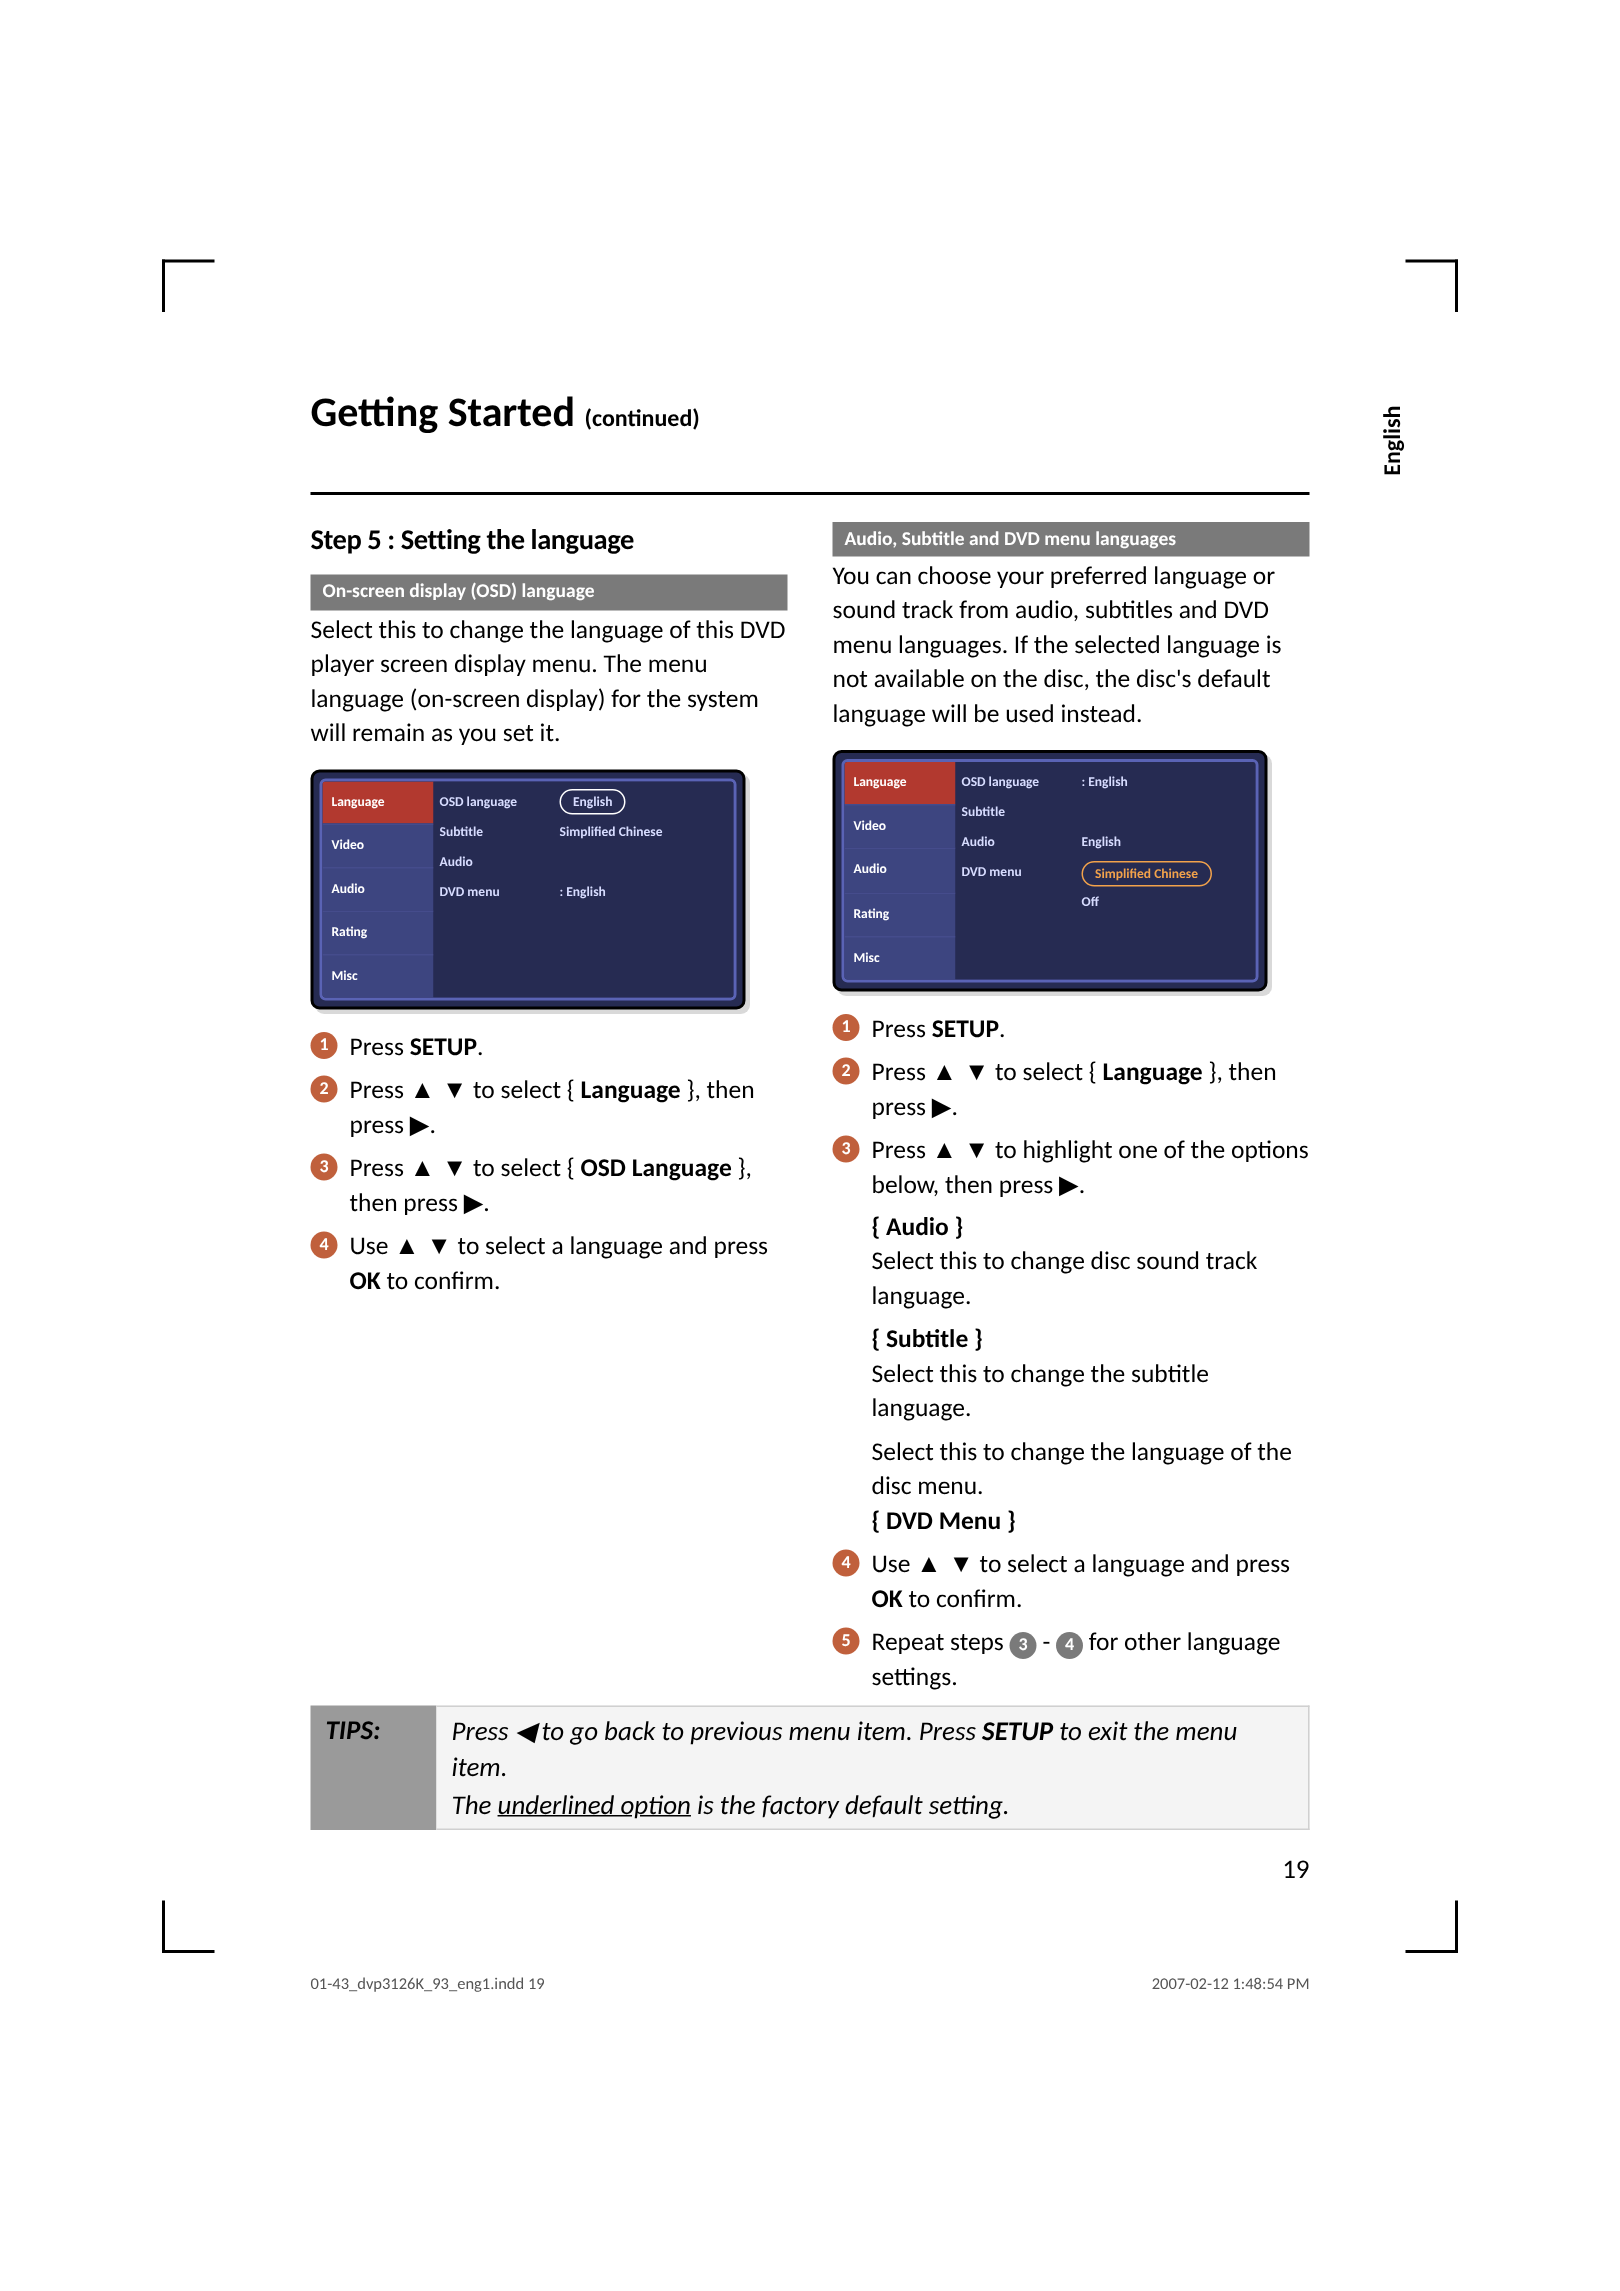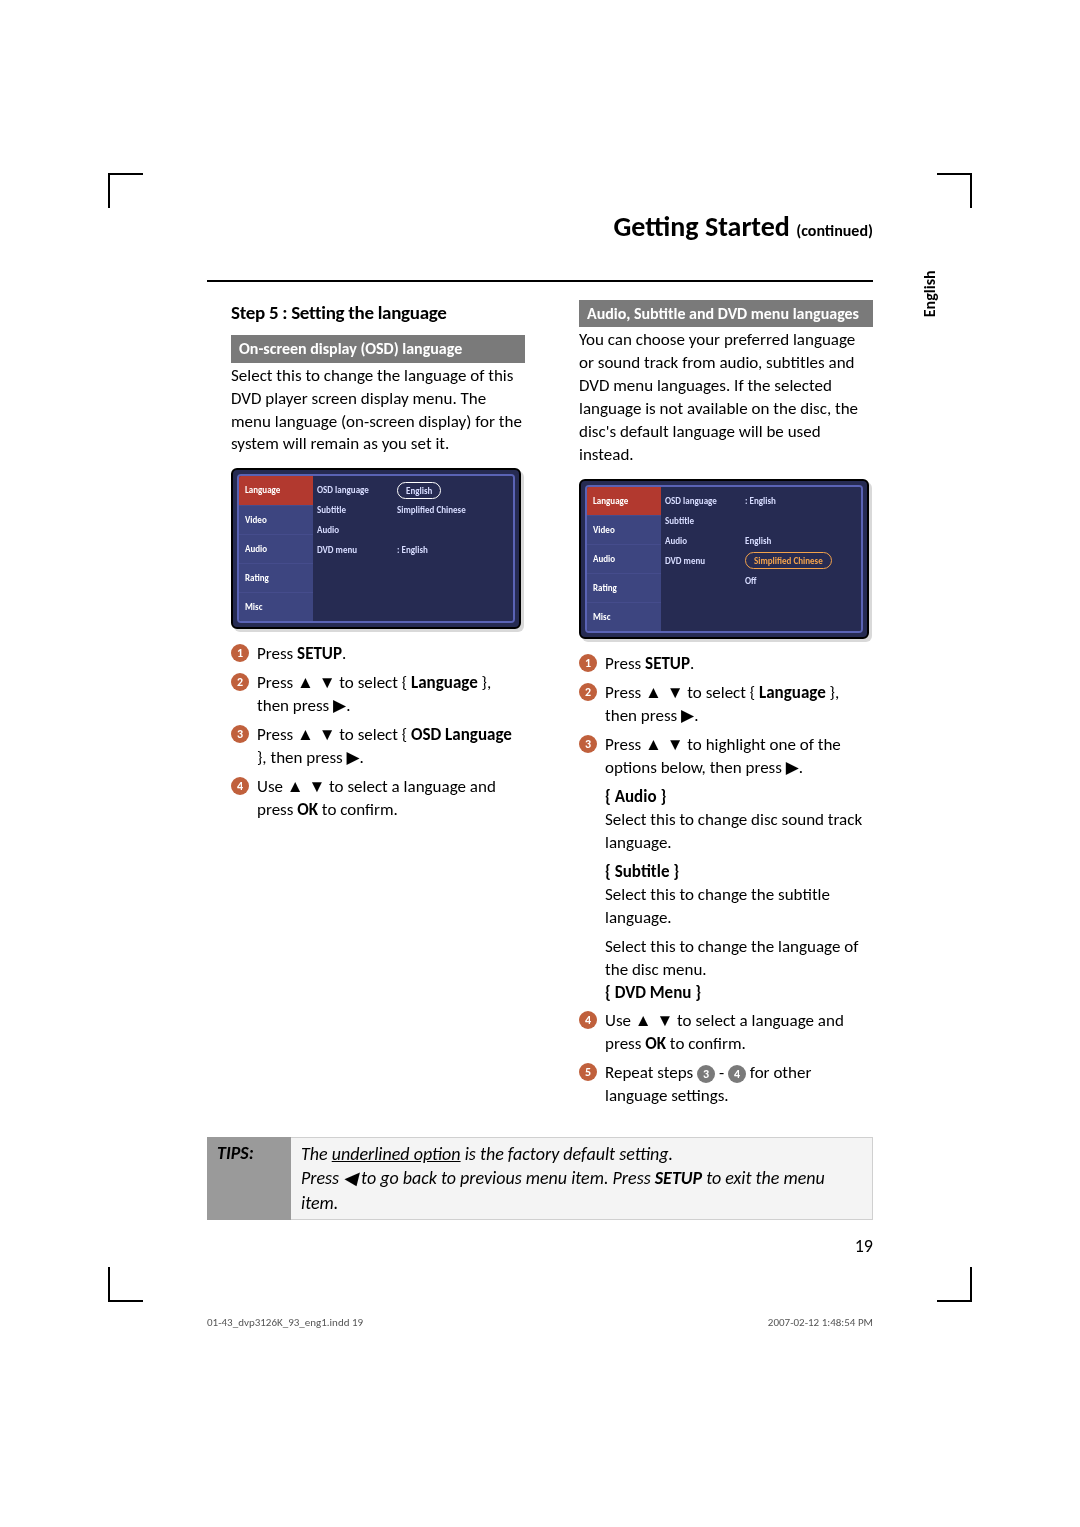--- a/index.html
+++ b/index.html
@@ -26,55 +26,56 @@
   .page {
     position: absolute;
     left: 207px;
     top: 208px;
     width: 666px;
     height: 1050px;
   }
 
   .header-line { border-top: 2px solid #000; margin-top: 28px; }
   h1.page-title {
-    text-align: right;
+    text-align: left;
     font-size: 28px;
     font-weight: bold;
     padding-bottom: 6px;
+    margin-top: 48px;
   }
   h1.page-title .cont { font-size: 16px; font-weight: bold; }
 
   .side-tab {
     position: absolute;
     right: -80px;
     top: 75px;
     transform: rotate(-90deg);
     font-weight: bold;
     font-size: 16px;
   }
 
   .columns {
     display: flex;
     gap: 30px;
     margin-top: 18px;
   }
-  .col { flex: 1; margin-left: 24px; }
+  .col { flex: 1; }
 
   h2.step {
     font-size: 19px;
     font-weight: bold;
     margin-bottom: 10px;
     letter-spacing: -0.3px;
   }
 
   .hband {
     background: #7a7a7a;
     color: #fff;
     font-weight: bold;
-    font-size: 16px;
+    font-size: 13px;
     padding: 4px 8px 4px 8px;
     margin-top: 8px;
     margin-bottom: 2px;
     line-height: 1.2;
   }
 
   p.body { margin-bottom: 8px; }
 
   
   .shot {
@@ -346,22 +347,22 @@
             <div class="stepbody">Repeat steps <span class="bullet grey">3</span> - <span class="bullet grey">4</span> for other language settings.</div>
           </div>
         </div>
     </div>
 
   </div>
 
   <div class="tips">
     <div class="tips-label">TIPS:</div>
     <div class="tips-body">
+      <div id="tipsLine2">Press <span class="tri">◀</span> to go back to previous menu item. Press <b>SETUP</b> to exit the menu item.</div>
       <div id="tipsLine1">The <span class="u">underlined option</span> is the factory default setting.</div>
-      <div id="tipsLine2">Press <span class="tri">◀</span> to go back to previous menu item. Press <b>SETUP</b> to exit the menu item.</div>
     </div>
   </div>
 
   <div class="pgnum">19</div>
 </div>
 
 <div class="footer">
   <span>01-43_dvp3126K_93_eng1.indd   19</span>
   <span>2007-02-12   1:48:54 PM</span>
 </div>

